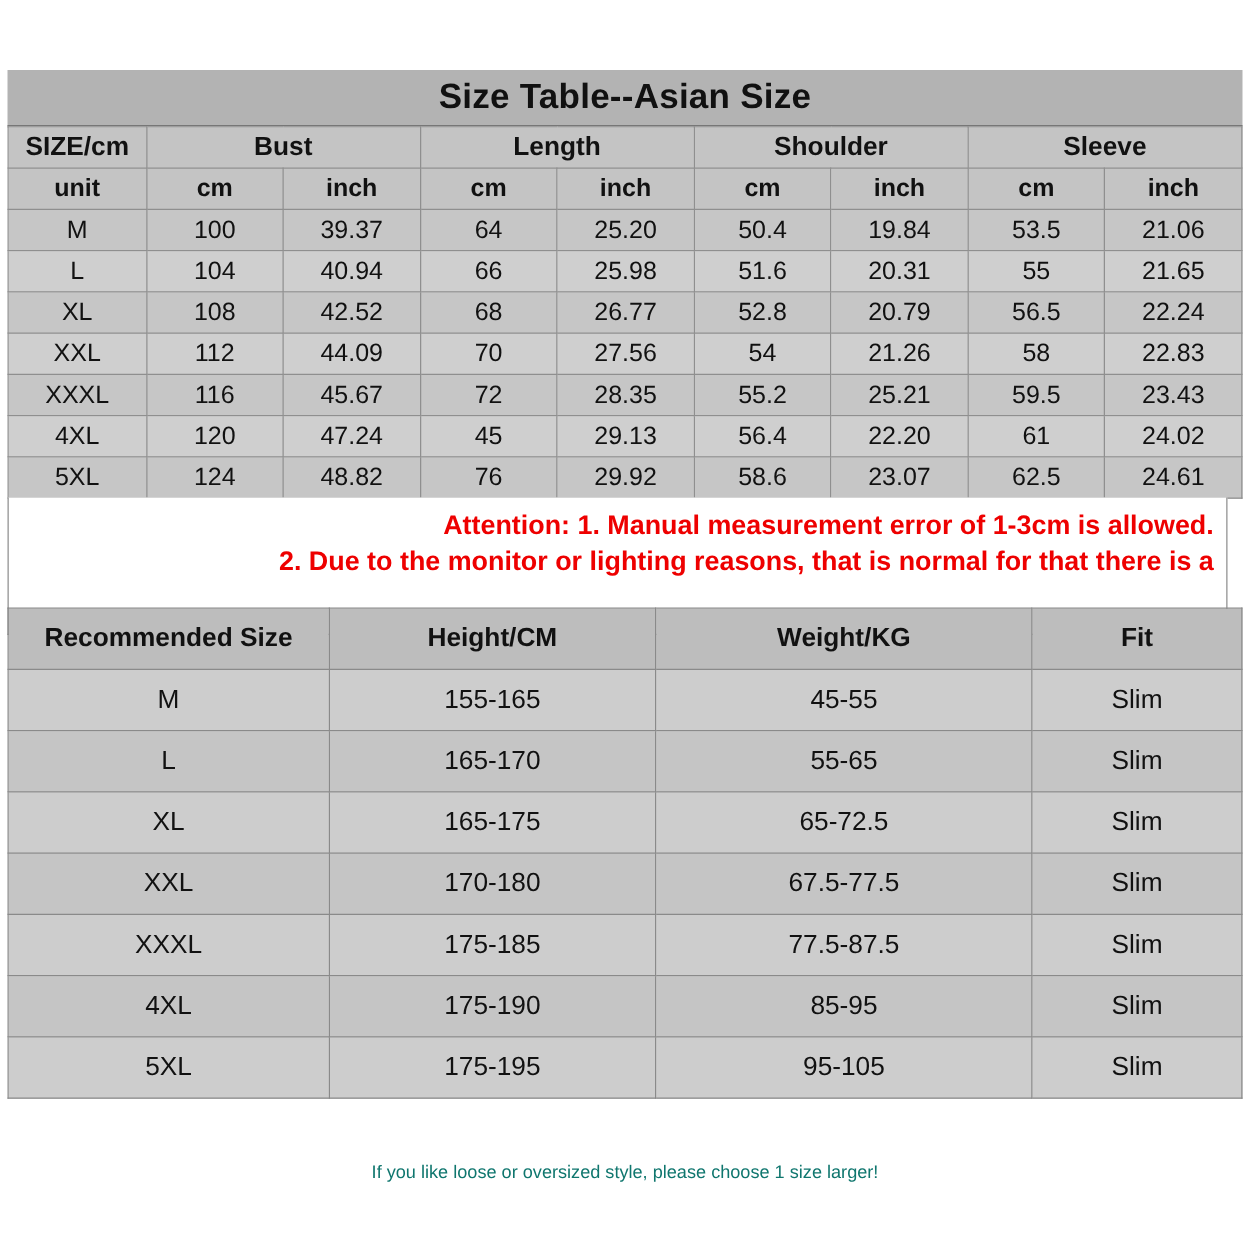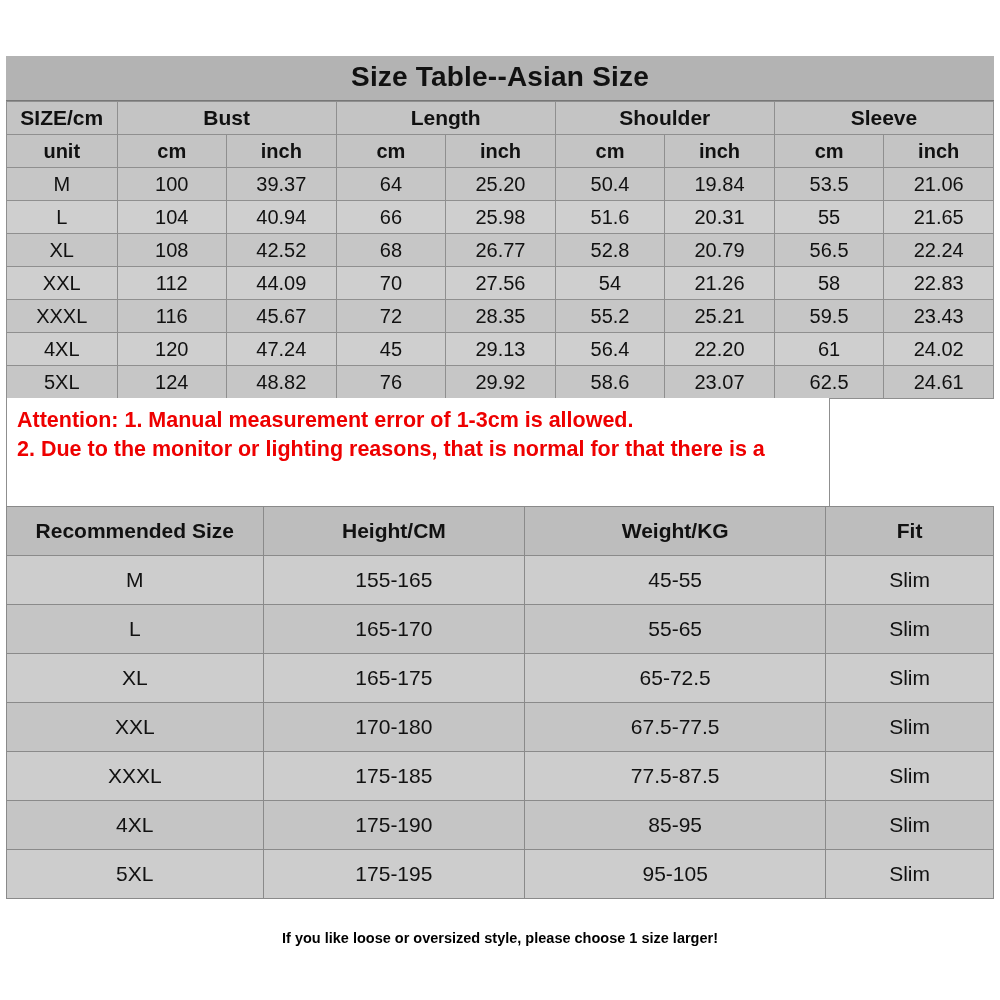--- a/index.html
+++ b/index.html
@@ -57,40 +57,40 @@
   }
   table.size-table tbody tr:nth-child(odd) td { background: #cfcfcf; }
   table.size-table tbody tr:nth-child(even) td { background: #c6c6c6; }
   .unit-tr td { font-weight: bold; background: #c4c4c4 !important; }
 
   
   .attention {
     position: absolute;
     left: 6px;
     top: 398px;
-    width: 824px;
+    width: 976px;
     height: 110px;
     background: #ffffff;
     border-left: 1px solid #8f8f8f;
     border-right: 1px solid #8f8f8f;
     border-bottom: 1px solid #8f8f8f;
     color: #ee0000;
     font-weight: bold;
     font-size: 21.5px;
-    text-align: left;
+    text-align: right;
     padding: 8px 10px 0 10px;
     line-height: 1.35;
   }
   .attention div { white-space: nowrap; }
 
   
   .rec-wrap {
     position: absolute;
     left: 6px;
-    top: 506px;
+    top: 486px;
     width: 988px;
   }
   table.rec-table {
     width: 100%;
     border-collapse: collapse;
     table-layout: fixed;
   }
   table.rec-table th, table.rec-table td {
     border: 1px solid #8a8a8a;
     text-align: center;
@@ -110,22 +110,22 @@
   table.rec-table tbody tr:nth-child(even) td { background: #c5c5c5; }
 
   
   .footnote {
     position: absolute;
     left: 0;
     top: 930px;
     width: 1000px;
     text-align: center;
     font-size: 14.5px;
-    color: #000000;
-    font-weight: bold;
+    color: #0f766e;
+    font-weight: normal;
   }
 </style>
 </head>
 <body>
 
 <div id="page">
 
   <div class="top-wrap">
     <div class="title-bar">Size Table--Asian Size</div>
     <table class="size-table">

